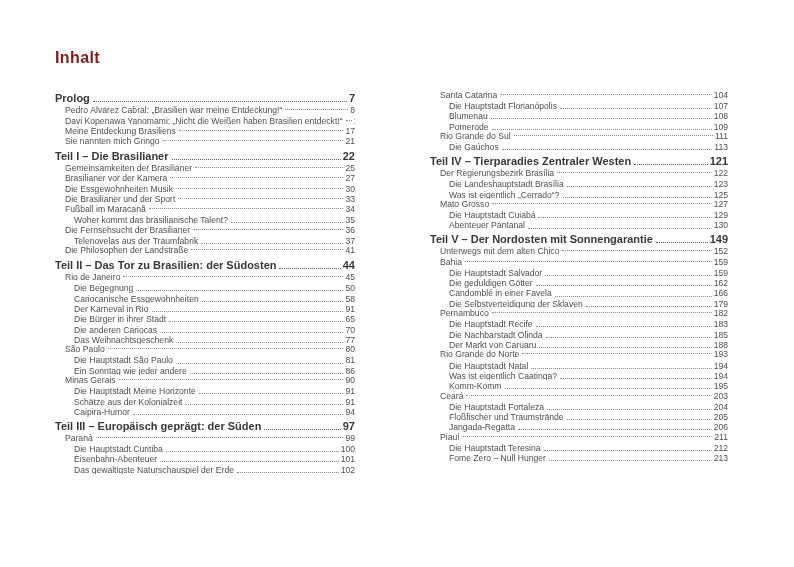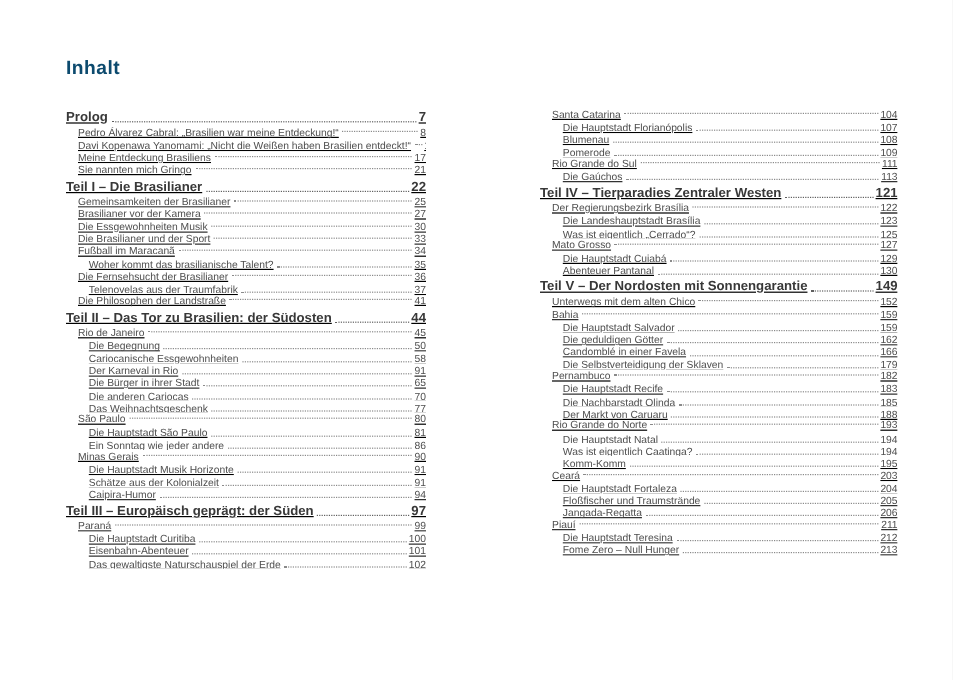--- a/index.html
+++ b/index.html
@@ -10,25 +10,25 @@
     overflow:hidden;
     font-family:"Liberation Sans", sans-serif;
     margin:0 auto;
   }
   .page-title{
     position:absolute;left:55px;top:50px;
     margin:0;
     font-size:16px;line-height:1;
     font-weight:700;
     letter-spacing:0.4px;
-    color:#0c4a6e;
+    color:#7f1d1d;
   }
   .columns{
     position:absolute;left:55px;top:90px;
-    display:flex;gap:95px;text-decoration:underline;
+    display:flex;gap:75px;
   }
   .col{width:300px;}
   .col.right{width:298px;}
   .row{
     display:flex;align-items:flex-end;
     height:10.3px;
     font-size:8.6px;line-height:1;
     color:#4e4e4e;
     white-space:nowrap;
     overflow:hidden;
@@ -191,21 +191,21 @@
     <span class="label">Ein Sonntag wie jeder andere</span>
     <span class="leader"></span>
     <span class="pagenum">86</span>
   </div>
         <div class="row lvl1">
     <span class="label">Minas Gerais</span>
     <span class="leader"></span>
     <span class="pagenum">90</span>
   </div>
         <div class="row lvl2">
-    <span class="label">Die Hauptstadt Musik Horizonte</span>
+    <span class="label">Die Hauptstadt Meine Horizonte</span>
     <span class="leader"></span>
     <span class="pagenum">91</span>
   </div>
         <div class="row lvl2">
     <span class="label">Schätze aus der Kolonialzeit</span>
     <span class="leader"></span>
     <span class="pagenum">91</span>
   </div>
         <div class="row lvl2">
     <span class="label">Caipira-Humor</span>

